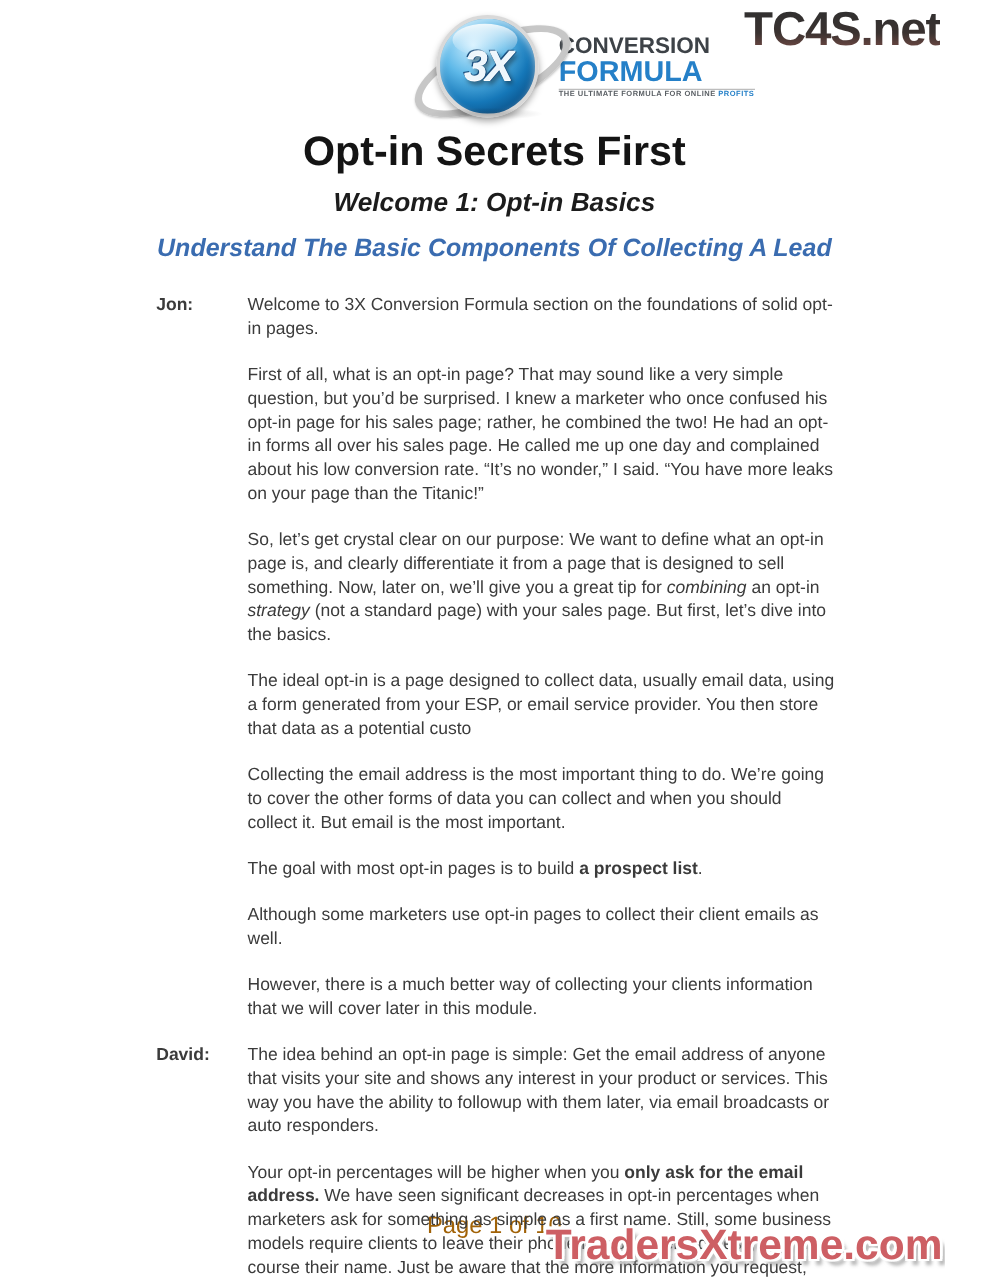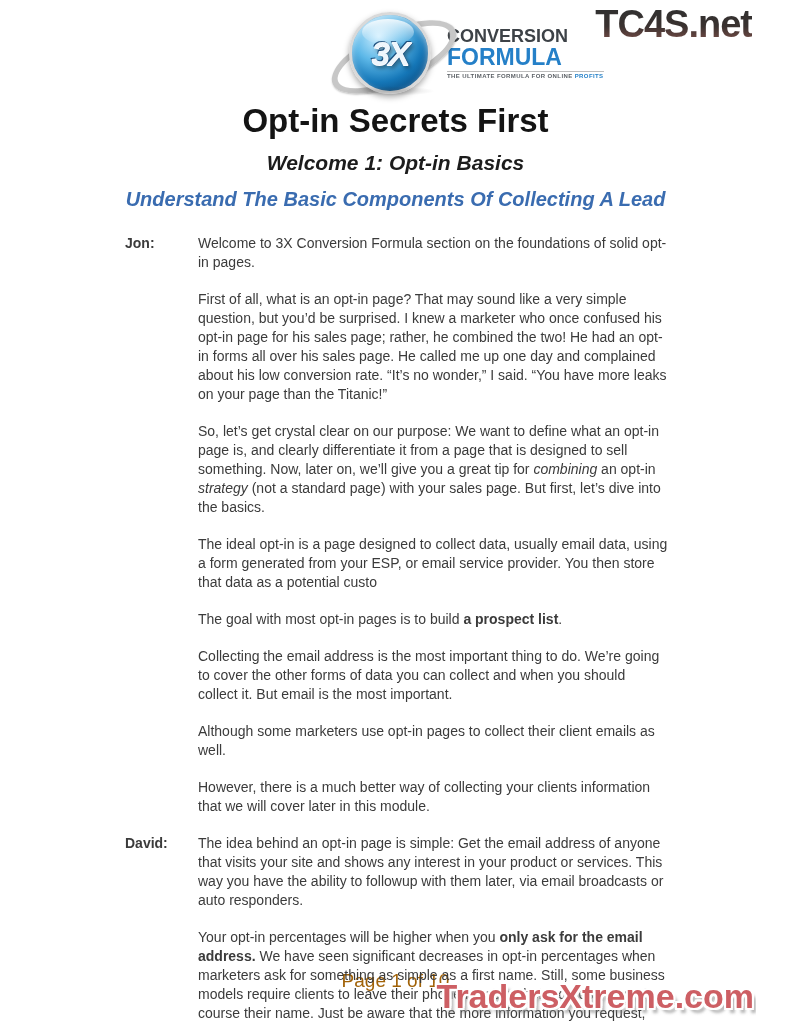--- a/index.html
+++ b/index.html
@@ -125,22 +125,22 @@
   <h3>Understand The Basic Components Of Collecting A Lead</h3>
 
   <div class="dialogue" id="dialogue">
       <div class="dlg-row">
         <div class="speaker">Jon:</div>
         <div class="paras">
           <p><span>Welcome to 3X Conversion Formula section on the foundations of solid opt-in pages.</span></p>
           <p><span>First of all, what is an opt-in page?  That may sound like a very simple question, but you’d be surprised. I knew a marketer who once confused his opt-in page for his sales page; rather, he combined the two! He had an opt-in forms all over his sales page. He called me up one day and complained about his low conversion rate. “It’s no wonder,” I said. “You have more leaks on your page than the Titanic!”</span></p>
           <p><span>So, let’s get crystal clear on our purpose: We want to define what an opt-in page is, and clearly differentiate it from a page that is designed to sell something. Now, later on, we’ll give you a great tip for </span><span class="i">combining</span><span> an opt-in </span><span class="i">strategy</span><span> (not a standard page) with your sales page. But first, let’s dive into the basics.</span></p>
           <p><span>The ideal opt-in is a page designed to collect data, usually email data, using a form generated from your ESP, or email service provider. You then store that data as a potential custo</span></p>
+          <p><span>Collecting the email address is the most important thing to do. We’re going to cover the other forms of data you can collect and when you should collect it.  But email is the most important.</span></p>
           <p><span>The goal with most opt-in pages is to build </span><span class="b">a prospect list</span><span>.</span></p>
-          <p><span>Collecting the email address is the most important thing to do. We’re going to cover the other forms of data you can collect and when you should collect it.  But email is the most important.</span></p>
           <p><span>Although some marketers use opt-in pages to collect their client emails as well.</span></p>
           <p><span>However, there is a much better way of collecting your clients information that we will cover later in this module.</span></p>
         </div>
       </div>
       <div class="dlg-row">
         <div class="speaker">David:</div>
         <div class="paras">
           <p><span>The idea behind an opt-in page is simple: Get the email address of anyone that visits your site and shows any interest in your product or services. This way you have the ability to followup with them later, via email broadcasts or auto responders.</span></p>
           <p><span>Your opt-in percentages will be higher when you </span><span class="b">only ask for the email address.</span><span> We have seen significant decreases in opt-in percentages when marketers ask for something as simple as a first name. Still, some business models require clients to leave their phone number, their address, and of course their name. Just be aware that the more information you request, the lower your opt-in rates tend to be.</span></p>
         </div>

